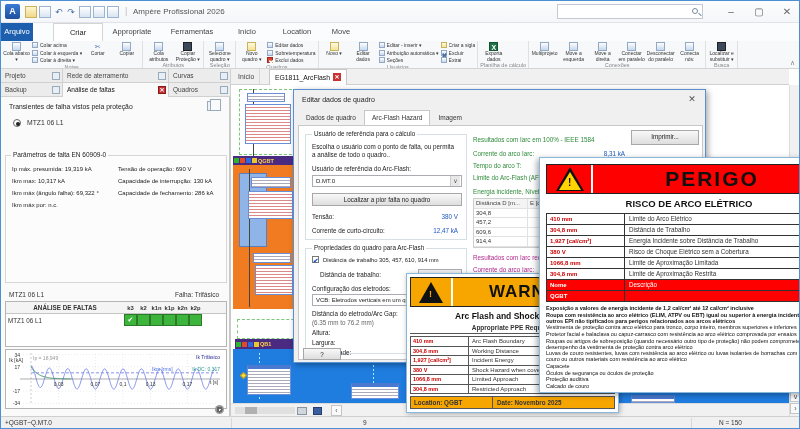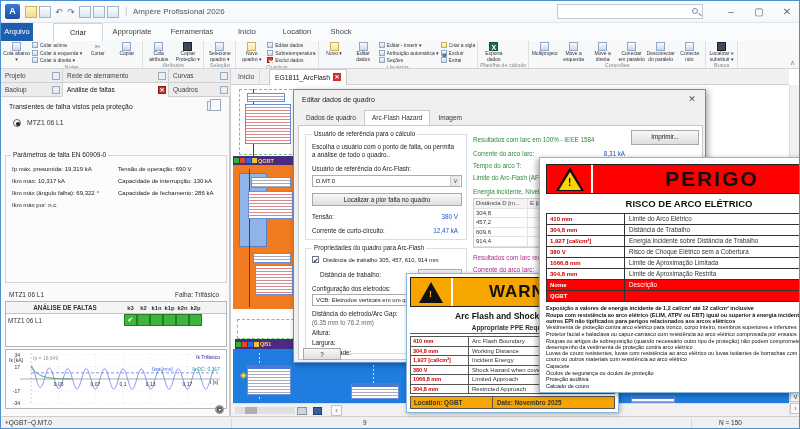--- a/index.html
+++ b/index.html
@@ -192,21 +192,21 @@
     <span class="winbtn" style="right:0">✕</span>
   </div>
 
   <div id="tabsrow">
     <div id="file-tab">Arquivo</div>
     <div class="rtab active" style="left:52px;width:50px">Criar</div>
     <div class="rtab" style="left:102px;width:58px">Appropriate</div>
     <div class="rtab" style="left:160px;width:62px">Ferramentas</div>
     <div class="rtab" style="left:222px;width:48px">Início</div>
     <div class="rtab" style="left:270px;width:52px">Location</div>
-    <div class="rtab" style="left:322px;width:36px">Shock</div>
+    <div class="rtab" style="left:322px;width:36px">Move</div>
   </div>
 
   <div id="ribbon">
       <div class="rgroup">
         <div class="rrow">
           <div class="rbig">
             <div class="ric "></div>
             <div class="rlbl">Cola abaixo ▾</div>
           </div>
           <div class="rcolstack">

